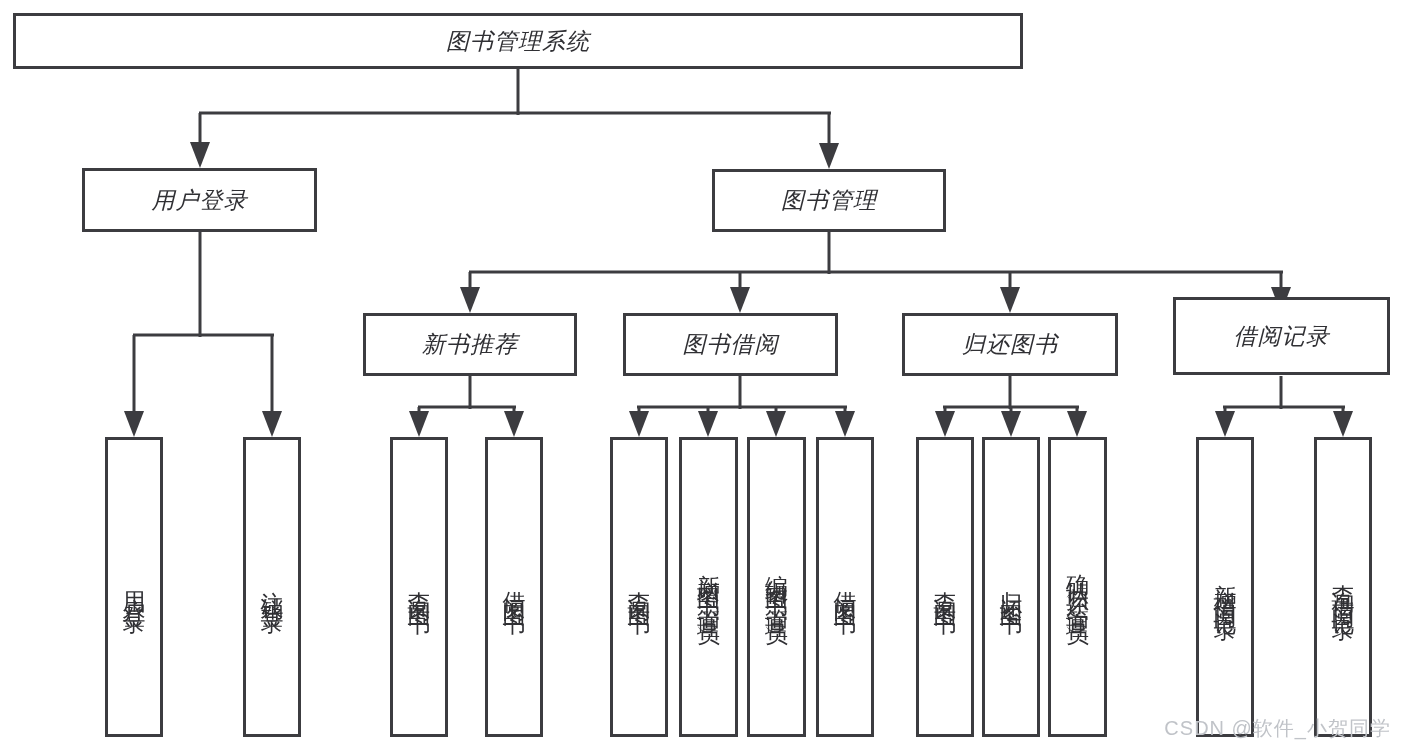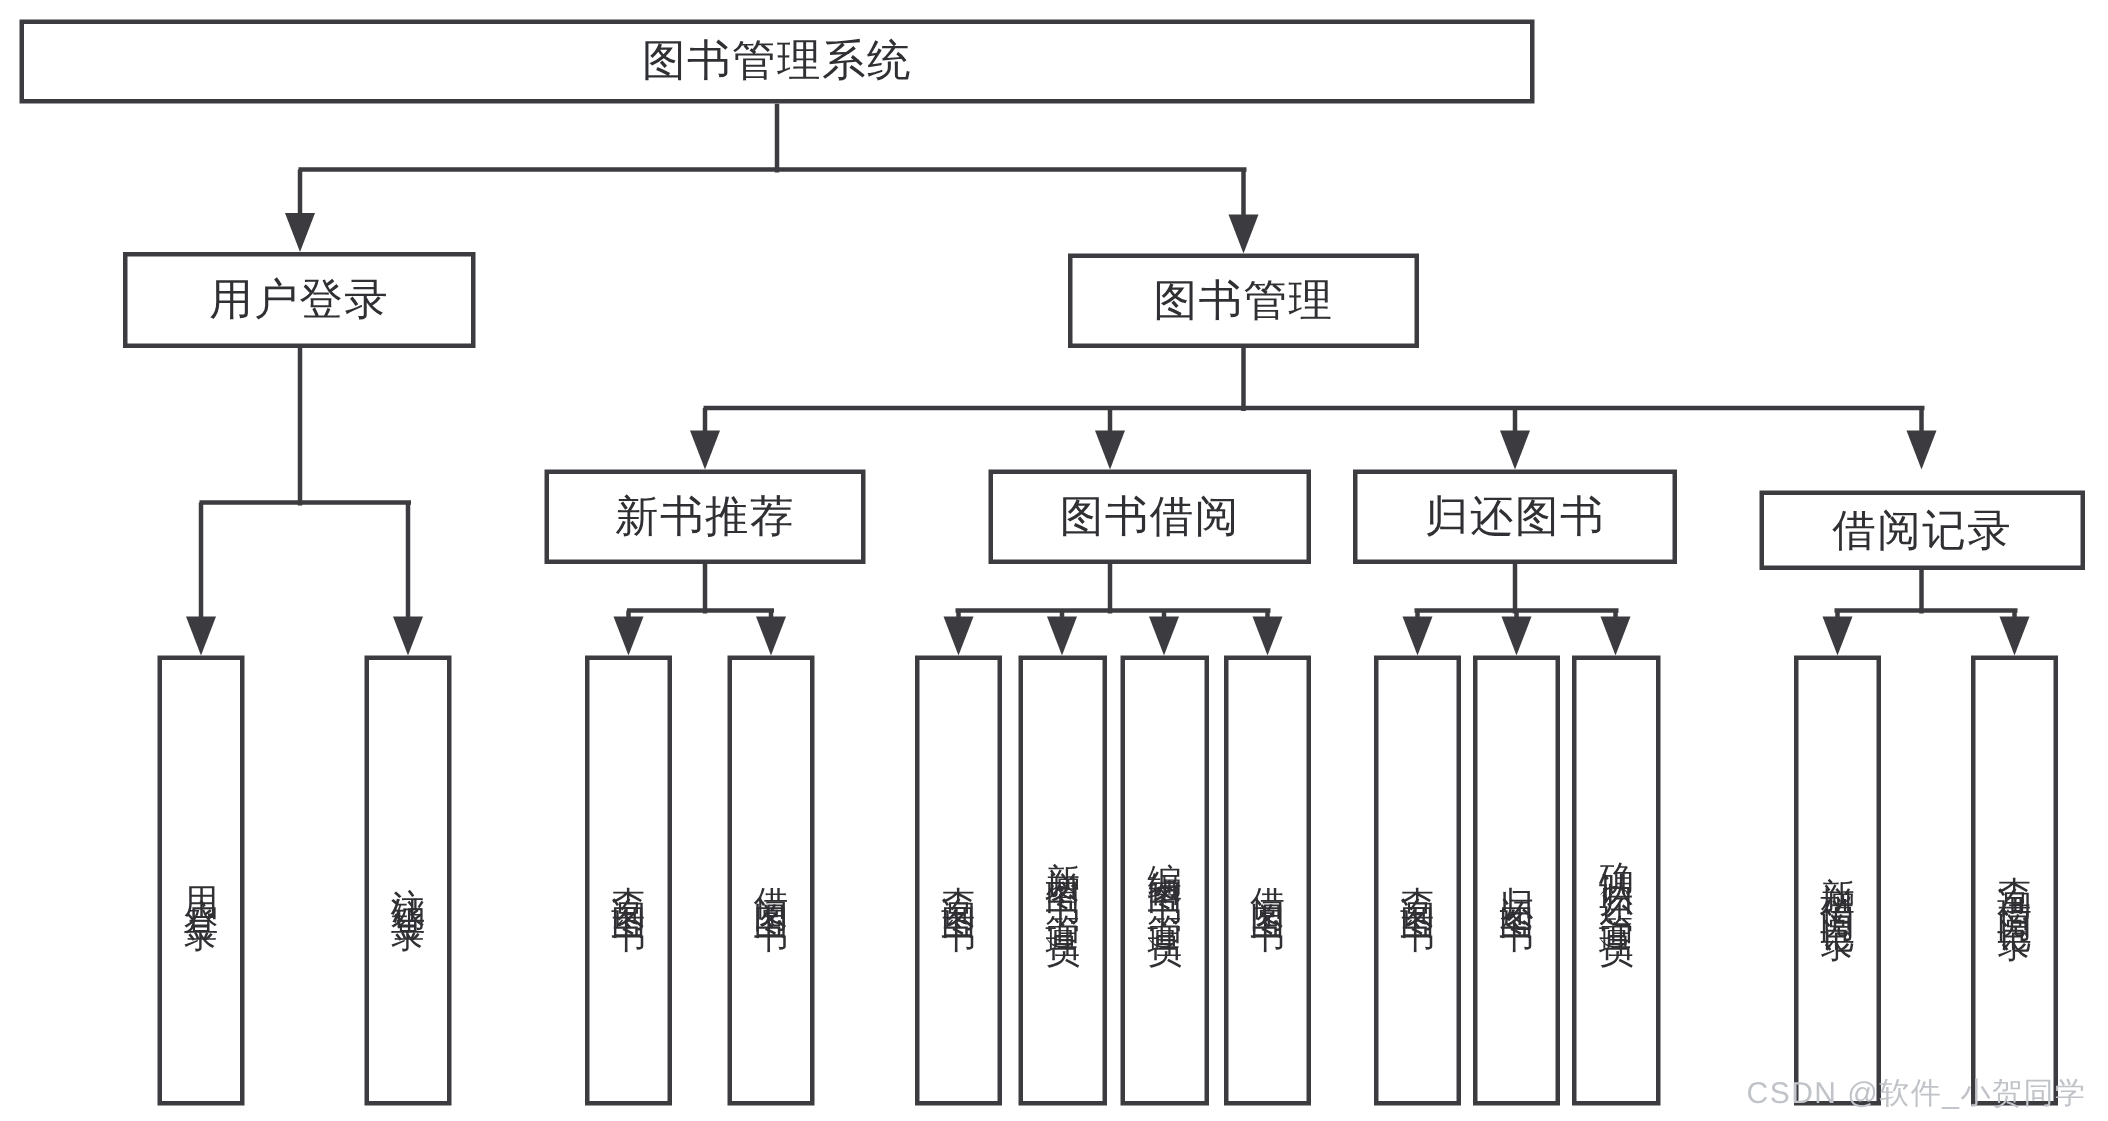--- a/index.html
+++ b/index.html
@@ -20,23 +20,24 @@
     position: absolute;
     box-sizing: border-box;
     background: #ffffff;
     border: 3px solid var(--line, #3c3c40);
     display: flex;
     align-items: center;
     justify-content: center;
     color: var(--text, #303034);
   }
   .box.h span {
-    font-size: 29px;
+    font-size: 23px;
     letter-spacing: 1px;
     white-space: nowrap;
+    font-style: italic;
   }
   .box.v span {
     writing-mode: vertical-rl;
     text-orientation: mixed;
     font-size: 23px;
     letter-spacing: 7px;
     line-height: 1;
     white-space: nowrap;
   }
   #watermark {
@@ -117,27 +118,27 @@
   <div class="box h" style="left:82px;top:168px;width:235px;height:64px">
     <span>用户登录</span>
   </div>
   <div class="box h" style="left:363px;top:313px;width:214px;height:63px">
     <span>新书推荐</span>
   </div>
 
   <div class="box h" style="left:712px;top:169px;width:234px;height:63px">
     <span>图书管理</span>
   </div>
-  <div class="box h" style="left:659px;top:313px;width:215px;height:63px">
+  <div class="box h" style="left:623px;top:313px;width:215px;height:63px">
     <span>图书借阅</span>
   </div>
   <div class="box h" style="left:902px;top:313px;width:216px;height:63px">
     <span>归还图书</span>
   </div>
-  <div class="box h" style="left:1173px;top:327px;width:217px;height:53px">
+  <div class="box h" style="left:1173px;top:297px;width:217px;height:78px">
     <span>借阅记录</span>
   </div>
 
   <div class="box v" style="left:105px;top:437px;width:58px;height:300px">
     <span>用户登录</span>
   </div>
   <div class="box v" style="left:243px;top:437px;width:58px;height:300px">
     <span>注销登录</span>
   </div>
 

